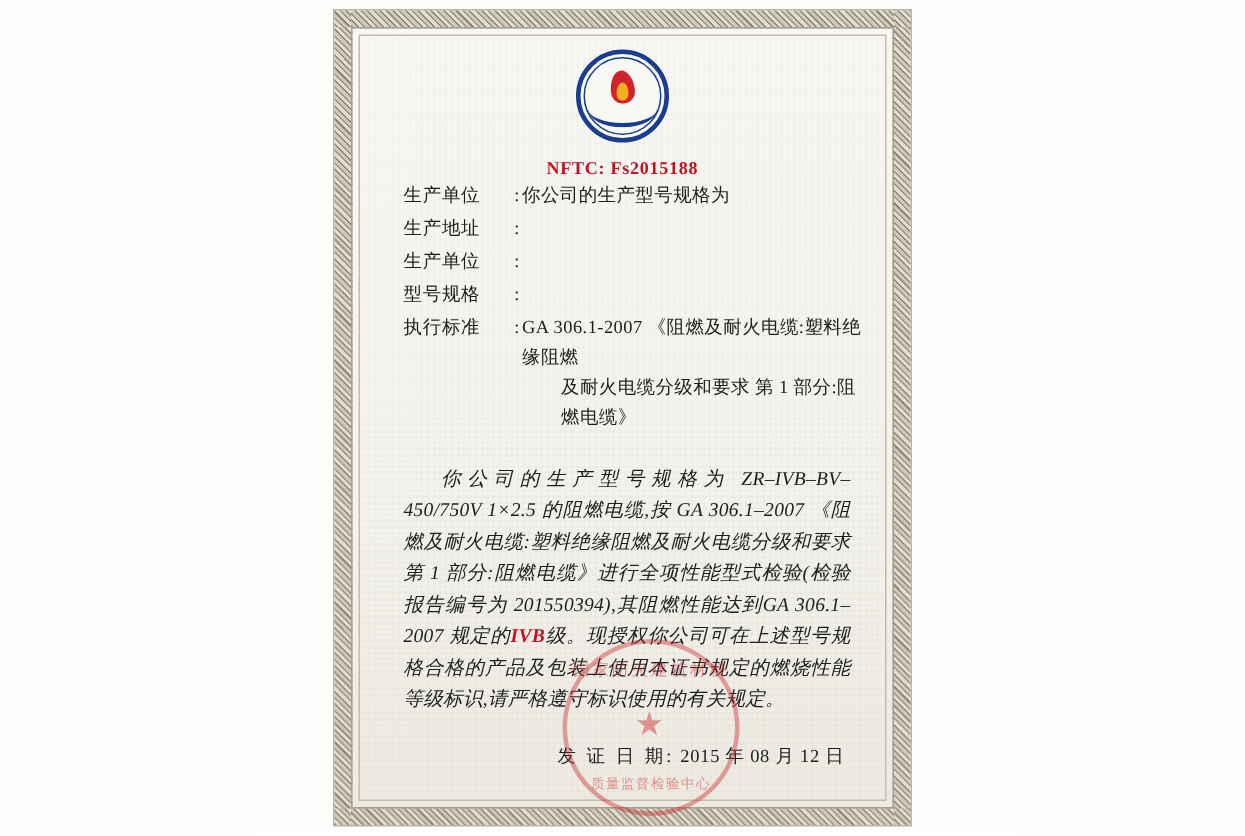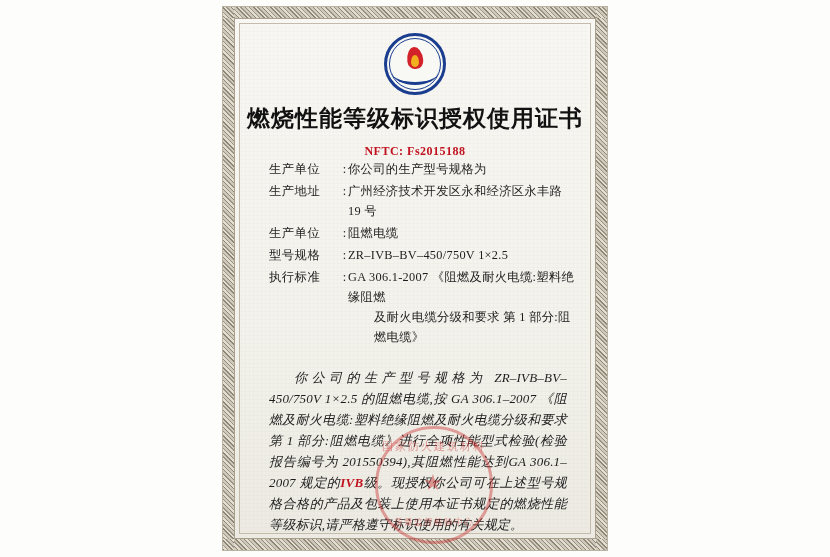--- a/index.html
+++ b/index.html
@@ -276,47 +276,43 @@
       <div class="emblem-wrap">
         <div class="emblem">
           <div class="ring"></div>
           <div class="ring2"></div>
           <div class="flame"></div>
           <div class="flame-inner"></div>
           <div class="arc"></div>
         </div>
       </div>
 
-      <div class="title">燃烧性能等级标识授权使用证书</div>
       <div class="cert-no">NFTC: Fs2015188</div>
 
       <div class="fields">
 
         <div class="frow">
           <span class="flabel">生产单位</span>
           <span class="fcolon">:</span>
           <span class="fvalue">你公司的生产型号规格为</span>
         </div>
 
         <div class="frow">
           <span class="flabel">生产地址</span>
           <span class="fcolon">:</span>
-          <span class="fvalue">广州经济技术开发区永和经济区永丰路 19 号</span>
         </div>
 
         <div class="frow">
           <span class="flabel">生产单位</span>
           <span class="fcolon">:</span>
-          <span class="fvalue">阻燃电缆</span>
         </div>
 
         <div class="frow">
           <span class="flabel">型号规格</span>
           <span class="fcolon">:</span>
-          <span class="fvalue">ZR–IVB–BV–450/750V  1×2.5</span>
         </div>
 
         <div class="frow">
           <span class="flabel">执行标准</span>
           <span class="fcolon">:</span>
           <span class="fvalue">
             <span>GA 306.1-2007 《阻燃及耐火电缆:塑料绝缘阻燃</span>
             <span class="cont">及耐火电缆分级和要求 第 1 部分:阻燃电缆》</span>
           </span>
         </div>

